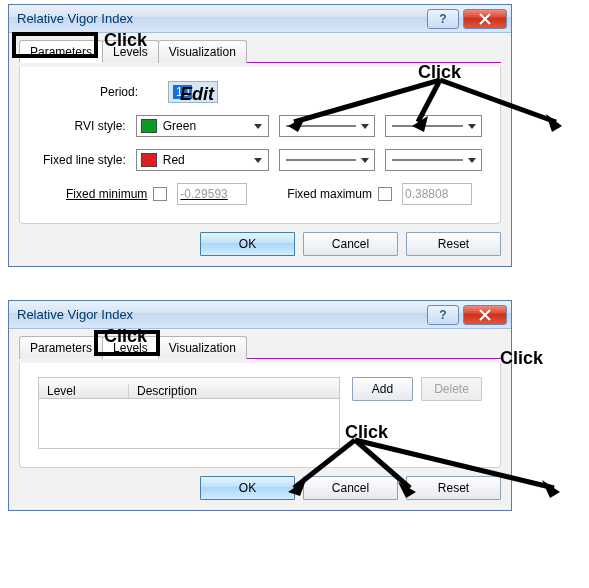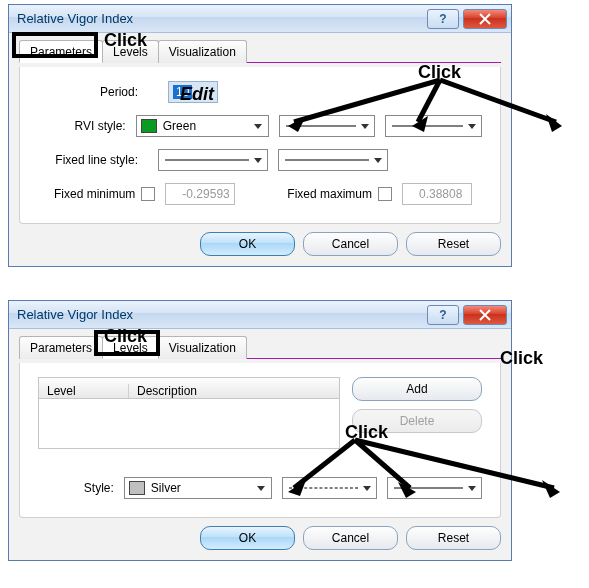--- a/index.html
+++ b/index.html
@@ -54,39 +54,39 @@
   .caret { position:absolute; right:6px; top:8px; width:0;height:0;border-left:4px solid transparent;border-right:4px solid transparent;border-top:5px solid #333; }
   .lineStyleSel {
     width:110px; height:22px; border:1px solid #888; background:#fff;
     position:relative; margin-left:10px;
   }
   .lineStyleSel .lineinner{ position:absolute; left:6px; right:18px; top:50%; border-top:1px solid #000; transform:translateY(-50%); }
   .lineStyleSel.dashed .lineinner{ border-top:1px dashed #000; }
   .lineStyleSel .caret{ right:5px; top:8px;}
   .fixedrow { display:flex; align-items:center; gap:6px; }
   .chk { width:14px;height:14px;border:1px solid #888;background:#fff;margin-right:4px;}
-  .fixedin { width:70px;height:22px;border:1px solid #bbb;background:#fff;color:#999;padding:0 16px;display:flex;align-items:center;}
+  .fixedin { width:70px;height:22px;border:1px solid #bbb;background:#fff;color:#999;padding:0 2px;display:flex;align-items:center;}
   .buttonbar { display:flex; justify-content:flex-end; gap:8px; margin-top:8px; }
   .btn {
-    width:95px; height:24px; border:1px solid #8aa3bf; border-radius:10px;
+    width:95px; height:24px; border:1px solid #8aa3bf; border-radius:1px;
     background:linear-gradient(#fefefe,#e6e9ee);
     display:flex; align-items:center; justify-content:center;
   }
   .btn.primary { background:linear-gradient(#e8f4ff,#bfe2fb 45%,#a8d7f7 46%,#d4ecfe); border-color:#3c7fb1; }
   .btn.disabled { color:#a0a0a0; border-color:#c9c9c9; background:linear-gradient(#f6f6f6,#ececec); }
   .listhead {
     display:flex; background:linear-gradient(#fdfdfd,#e8e8e8);
     border:1px solid #c6c6c6; height:22px; align-items:flex-end;
   }
   .listhead .col1{ width:90px; padding-left:8px; border-right:1px solid #d0d0d0;}
   .listhead .col2{ flex:1; padding-left:8px;}
   .listbody { height:50px; border:1px solid #c6c6c6; border-top:none; background:#fff; }
   .levelsgrid { display:flex; gap:12px; }
   .levelsleft{ flex:1; }
-  .levelsright{ width:130px; display:flex; flex-direction:column; gap:8px; }
+  .levelsright{ width:130px; display:flex; flex-direction:row; gap:8px; }
   .annot { position:absolute; font-weight:700; color:#000; font-family:Arial,sans-serif; pointer-events:none; z-index:50; }
   .box-highlight { position:absolute; border:4px solid #000; z-index:40; pointer-events:none; }
   svg.ann { position:absolute; z-index:45; pointer-events:none; }
 </style>
 </head>
 <body>
 
 <div class="dialog" style="top:4px;">
   <div class="titlebar">
     <span class="title">Relative Vigor Index</span>
@@ -121,31 +121,36 @@
           <div class="lineinner"></div>
             <div class="caret"></div>
         </div>
         <div class="lineStyleSel">
           <div class="lineinner"></div>
             <div class="caret"></div>
         </div>
       </div>
       <div class="row">
         <div class="lbl">Fixed line style:</div>
+        <div class="colorsel" style="width:150px">
+          <div class="colorswatch red"></div>
+          <span>Red</span>
+          <div class="caret"></div>
+        </div>
         <div class="lineStyleSel">
           <div class="lineinner"></div>
             <div class="caret"></div>
         </div>
         <div class="lineStyleSel">
           <div class="lineinner"></div>
             <div class="caret"></div>
         </div>
       </div>
       <div class="row" style="justify-content:space-between;margin-top:6px;margin-bottom:0;">
-        <div class="fixedrow" style="margin-left:16px;">
+        <div class="fixedrow" style="margin-left:28px;text-decoration:underline;">
           <span>Fixed minimum</span>
           <div class="chk"></div>
           <div class="fixedin">
               <span>-0.29593</span>
             </div>
         </div>
         <div class="fixedrow" style="margin-right:10px;">
           <span>Fixed maximum</span>
           <div class="chk"></div>
           <div class="fixedin">
@@ -183,36 +188,20 @@
         <div class="levelsleft">
           <div class="listhead">
             <div class="col1">Level</div>
             <div class="col2">Description</div>
           </div>
           <div class="listbody"></div>
         </div>
         <div class="levelsright">
           <div class="btn" style="width:130px">Add</div>
           <div class="btn disabled" style="width:130px">Delete</div>
-        </div>
-      </div>
-      <div class="row" style="margin-top:28px;margin-bottom:0;">
-        <div class="lbl" style="width:88px">Style:</div>
-        <div class="colorsel" style="width:170px">
-          <div class="colorswatch silver"></div>
-          <span>Silver</span>
-          <div class="caret"></div>
-        </div>
-        <div class="lineStyleSel dashed">
-          <div class="lineinner"></div>
-            <div class="caret"></div>
-        </div>
-        <div class="lineStyleSel">
-          <div class="lineinner"></div>
-            <div class="caret"></div>
         </div>
       </div>
     </div>
     <div class="buttonbar">
       <div class="btn primary">OK</div>
       <div class="btn">Cancel</div>
       <div class="btn">Reset</div>
     </div>
   </div>
 </div>

